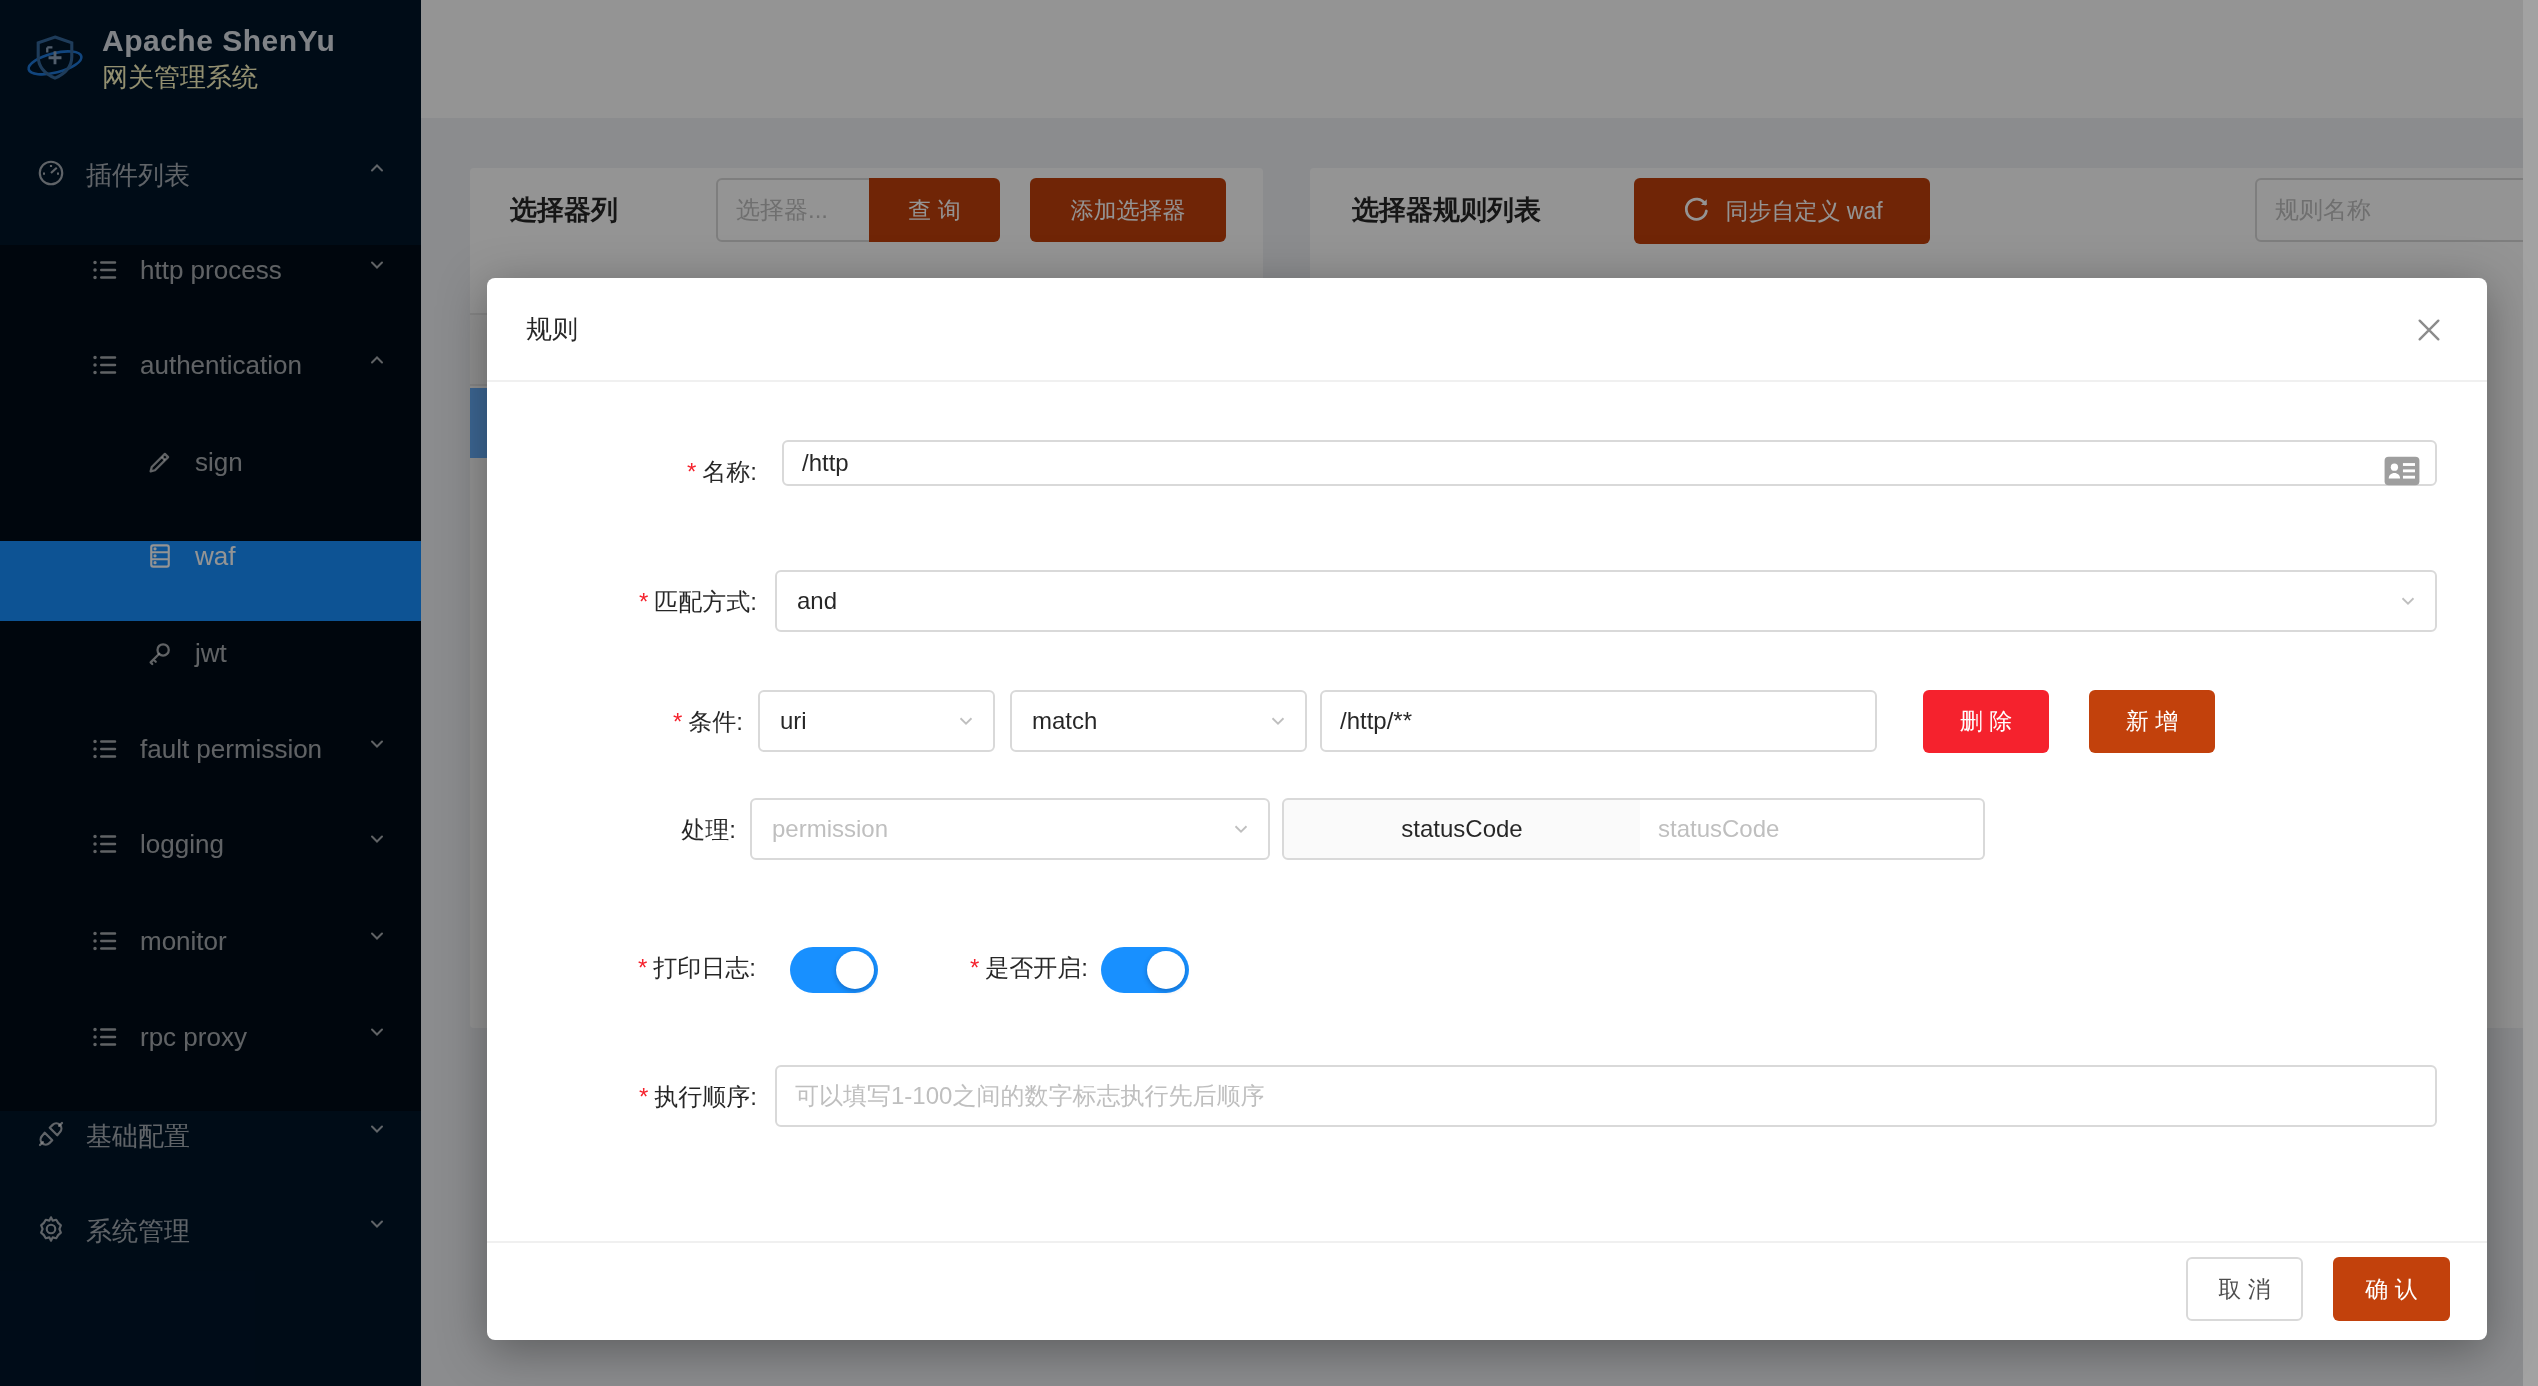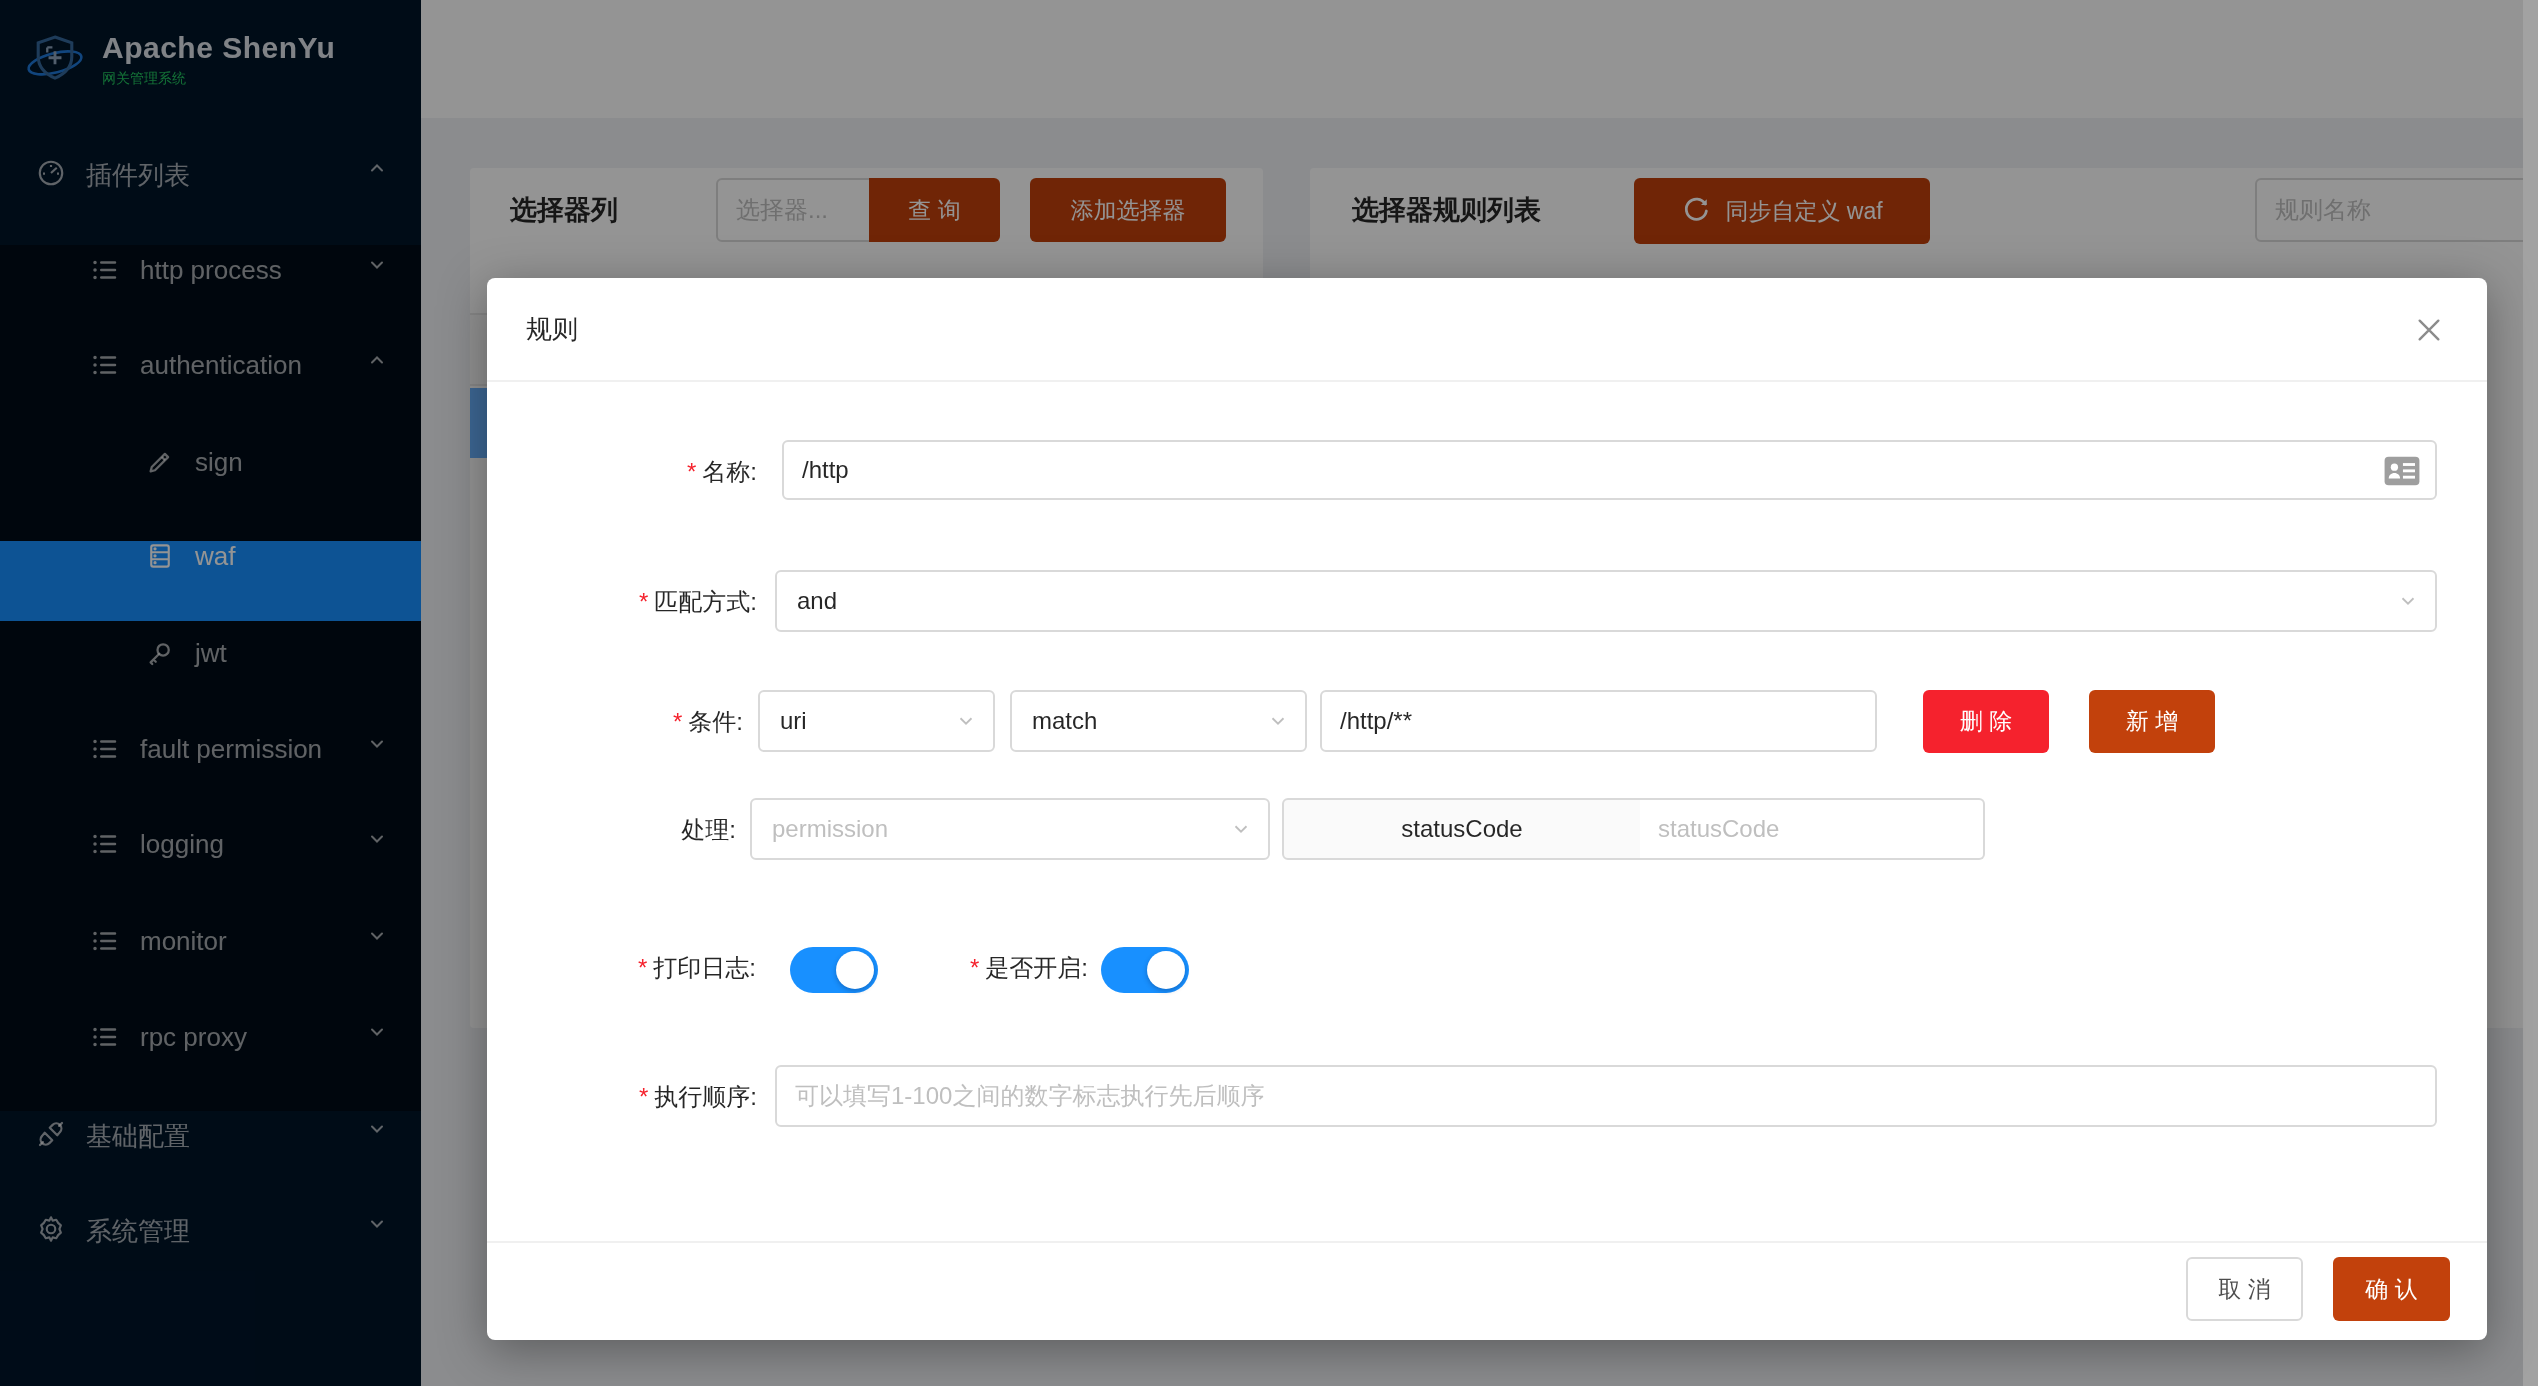--- a/index.html
+++ b/index.html
@@ -5,21 +5,21 @@
   * { margin:0; padding:0; box-sizing:border-box; }
   html,body { width:2538px; height:1386px; overflow:hidden; }
   body { font-family:"Liberation Sans","DejaVu Sans",sans-serif; color:rgba(0,0,0,.85); }
   .screen { position:relative; width:2538px; height:1386px; background:#f0f2f5; overflow:hidden; }
 
   
   .sidebar { position:absolute; left:0; top:0; width:421px; height:1386px; background:#001529; z-index:10; }
   .logo { display:flex; align-items:center; height:117px; padding-left:22px; }
   .logo-txt { margin-left:14px; line-height:1.15; }
   .logo-title { font-size:30px; font-weight:bold; color:#dde2e8; letter-spacing:.5px; }
-  .logo-sub { font-size:14px; color:#22c55e; margin-top:4px; }
+  .logo-sub { font-size:26px; color:#fef9c3; margin-top:4px; }
   .menu { position:absolute; left:0; top:117px; right:0; bottom:0; }
   .submenu-bg { position:absolute; left:0; top:128px; width:421px; height:866px; background:#000c17; }
   .mitem { position:absolute; left:0; width:421px; height:80px; display:flex; align-items:flex-start; color:rgba(255,255,255,.65); font-size:26px; cursor:pointer; }
   .mitem .micon { display:inline-flex; width:30px; height:30px; margin-right:20px; }
   .mitem .micon svg { width:30px; height:30px; }
   .mitem .mcaret { position:absolute; right:34px; display:inline-flex; width:20px; height:20px; }
   .mitem .mcaret svg { width:20px; height:20px; }
   .caret-up svg { transform:rotate(180deg); }
   .lvl1 { padding-left:36px; }
   .lvl2 { padding-left:90px; }
@@ -290,21 +290,21 @@
     <div class="modal-header">
       <div class="modal-title">规则</div>
       <span class="modal-close">
         <svg viewBox="0 0 24 24" width="32" height="32" stroke="#8c8c8c" stroke-width="1.8" stroke-linecap="round">
             <path d="M5 5l14 14M19 5L5 19"></path>
           </svg>
       </span>
     </div>
 
     <div class="flabel" style="left:0; width:270px; top:177px;"><span class="req">*</span><span>名称:</span></div>
-    <input class="input" style="position: absolute; left: 295px; top: 162px; width: 1655px; height: 60px;" value="/http">
+    <input class="input" style="position: absolute; left: 295px; top: 162px; width: 1655px; height: 46px;" value="/http">
     <span style="position:absolute; left:1896px; top:176px; width:38px; height:34px;">
       <svg viewBox="0 0 24 20" width="38" height="34">
           <rect x="1" y="1" width="22" height="18" rx="2.6" fill="#9e9e9e"></rect>
           <circle cx="7.2" cy="7.6" r="2.3" fill="#fff"></circle>
           <path d="M3.6 14.8c0-2.2 1.6-3.6 3.6-3.6s3.6 1.4 3.6 3.6z" fill="#fff"></path>
           <rect x="12.6" y="5" width="7.6" height="1.8" fill="#fff"></rect>
           <rect x="12.6" y="9" width="7.6" height="1.8" fill="#fff"></rect>
           <rect x="12.6" y="13" width="7.6" height="1.8" fill="#fff"></rect>
         </svg>
     </span>

